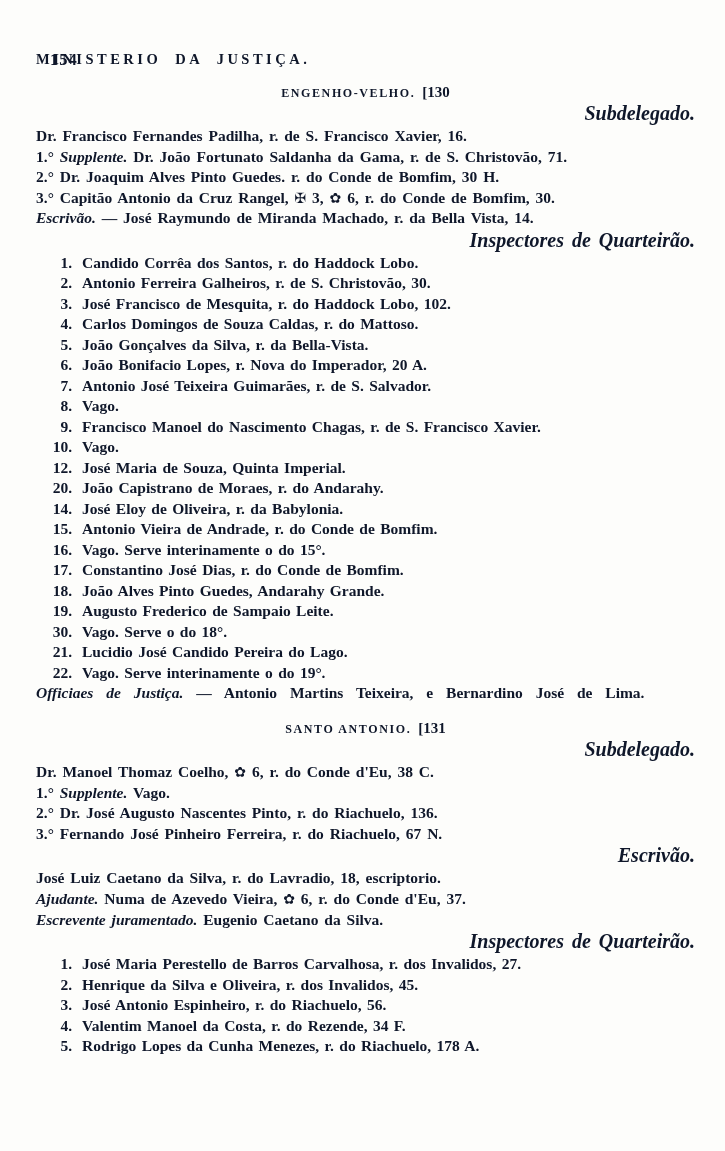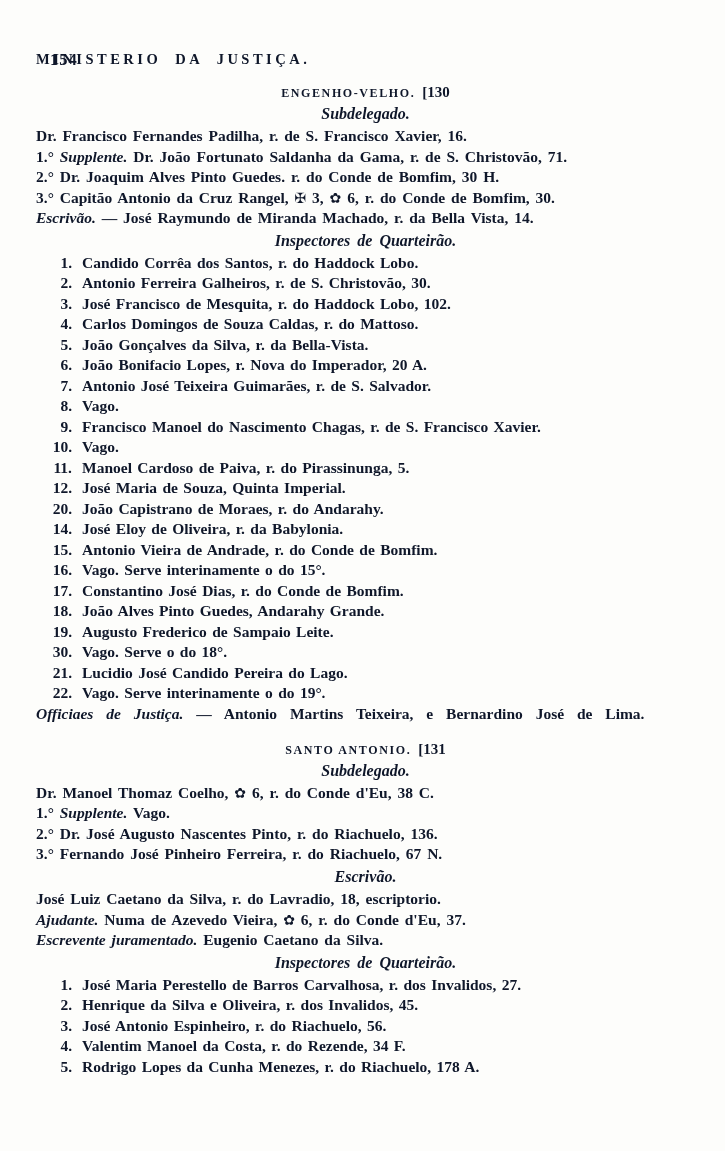--- a/index.html
+++ b/index.html
@@ -29,24 +29,24 @@
     font-weight:700;
     font-size:12px;
     letter-spacing:1.6px;
     margin:9px 0 2px 0;
     font-family:Liberation Serif, serif;
   }
   .section-heading .ref{
     font-size:15px;letter-spacing:0;margin-left:7px;font-weight:700;
   }
   .subhead{
-    text-align:center;
+    text-align:right;
     font-style:italic;
     font-weight:600;
-    font-size:16px;
+    font-size:20px;
     line-height:21px;
     margin:1px 0 2px 0;
     word-spacing:3px;
   }
   .para{
     font-size:15.5px;
     font-weight:700;
     line-height:20.6px;
     word-spacing:2px;
     padding-left:34px;
@@ -118,24 +118,20 @@
         </div>
         <div class="item">
           <span class="num">9.</span>
           <span class="txt">Francisco Manoel do Nascimento Chagas, r. de S. Francisco Xavier.</span>
         </div>
         <div class="item">
           <span class="num">10.</span>
           <span class="txt">Vago.</span>
         </div>
         <div class="item">
-          <span class="num">11.</span>
-          <span class="txt">Manoel Cardoso de Paiva, r. do Pirassinunga, 5.</span>
-        </div>
-        <div class="item">
           <span class="num">12.</span>
           <span class="txt">José Maria de Souza, Quinta Imperial.</span>
         </div>
         <div class="item">
           <span class="num">20.</span>
           <span class="txt">João Capistrano de Moraes, r. do Andarahy.</span>
         </div>
         <div class="item">
           <span class="num">14.</span>
           <span class="txt">José Eloy de Oliveira, r. da Babylonia.</span>

